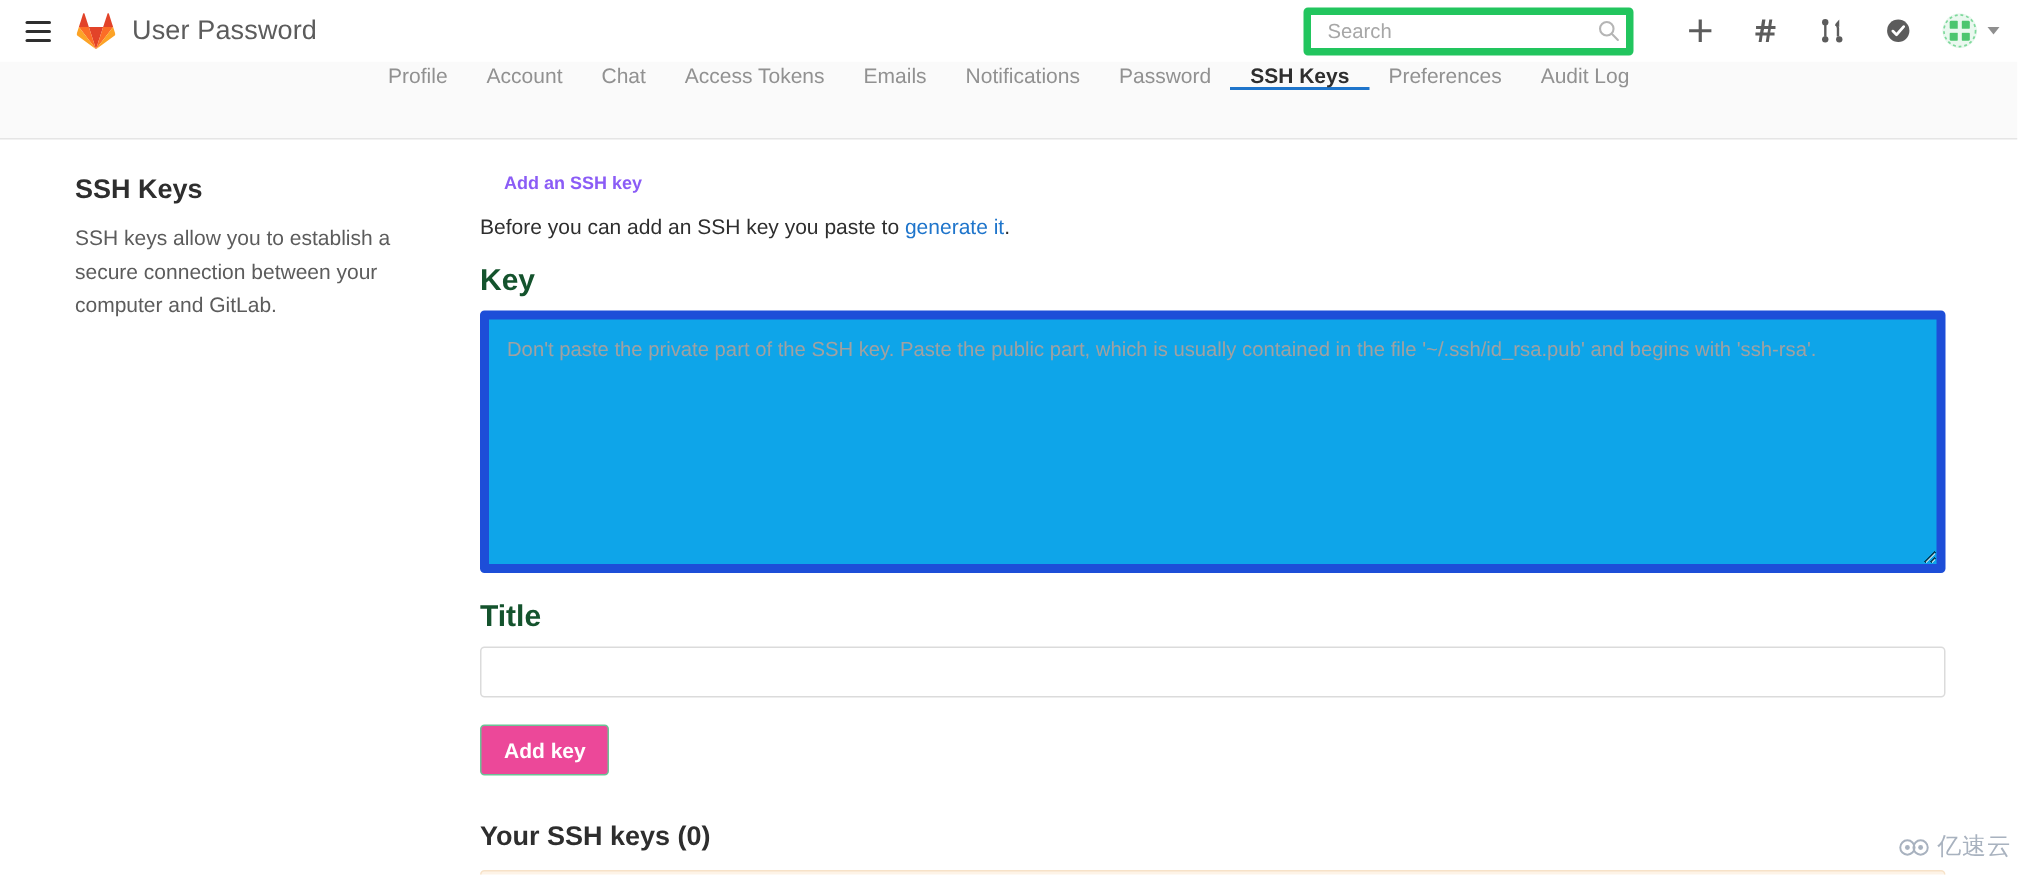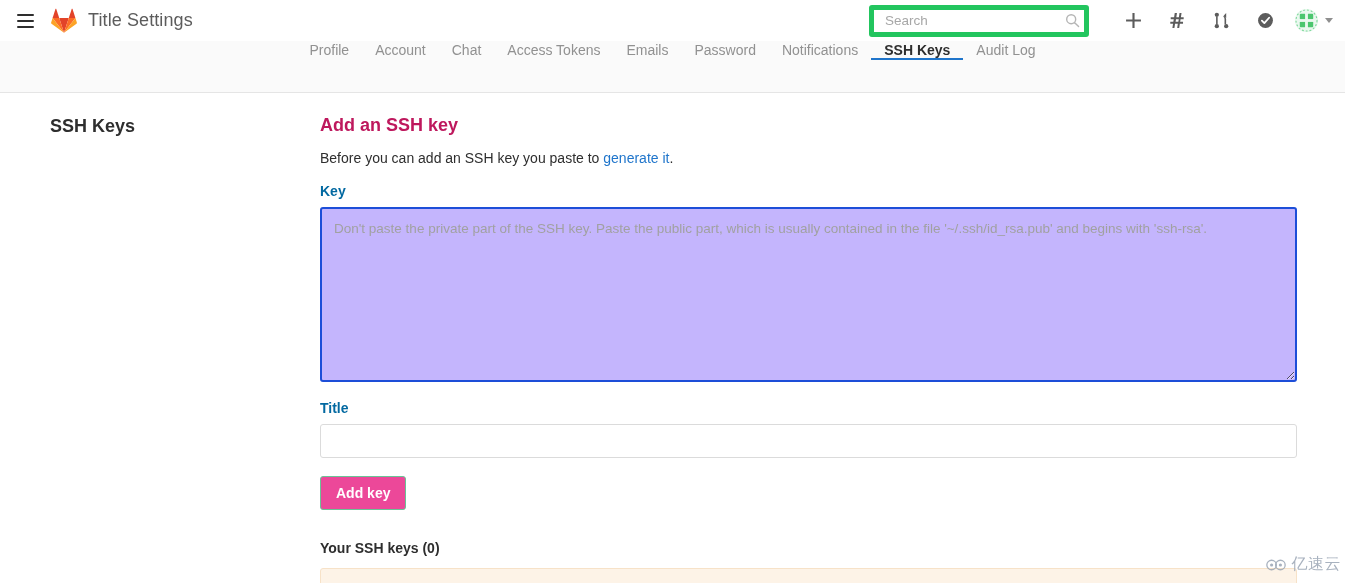--- a/index.html
+++ b/index.html
@@ -181,55 +181,55 @@
     line-height: 1.58;
     margin: 0;
     max-width: 250px;
   }
   .main-col {
     flex: 1;
     padding-right: 48px;
     min-width: 0;
   }
   .section-title {
-    font-size: 18px;
-    font-weight: 600;
-    color: #be185d;
-    margin: 0 0 14px 0;
+    font-size: 12px;
+    font-weight: 600;
+    color: #8b5cf6;
+    margin: 0 0 14px 16px;
   }
   .section-sub {
     font-size: 14px;
     color: #2e2e2e;
     margin: 0 0 17px 0;
   }
   .link {
     color: #1f75cb;
     text-decoration: none;
     cursor: pointer;
   }
   .field-label {
     display: block;
-    font-size: 14px;
-    font-weight: 600;
-    color: #0369a1;
+    font-size: 20px;
+    font-weight: 600;
+    color: #14532d;
     margin: 0 0 8px 0;
   }
   .key-textarea {
     width: 100%;
     height: 175px;
-    border: 2px solid #1d4ed8;
+    border: 6px solid #1d4ed8;
     border-radius: 3px;
     padding: 10px 12px;
     font-size: 13.5px;
     font-family: "Liberation Sans", "DejaVu Sans", sans-serif;
     color: #2e2e2e;
     line-height: 1.5;
     resize: vertical;
     outline: none;
-    background: #c4b5fd;
+    background: #0ea5e9;
     display: block;
   }
   .key-textarea::placeholder { color: #a1a1a1; }
   .title-input {
     width: 100%;
     height: 34px;
     border: 1px solid #dbdbdb;
     border-radius: 3px;
     padding: 0 11px;
     font-size: 14px;
@@ -247,21 +247,21 @@
     font-size: 14px;
     font-weight: 600;
     font-family: "Liberation Sans", "DejaVu Sans", sans-serif;
     padding: 0 15px;
     height: 34px;
     border-radius: 3px;
     cursor: pointer;
     line-height: 32px;
   }
   .keys-header {
-    font-size: 14px;
+    font-size: 18px;
     font-weight: 600;
     color: #2e2e2e;
     margin: 30px 0 12px 0;
   }
   .alert-warning {
     background: #fdf3e7;
     border: 1px solid #f7e2c8;
     border-radius: 3px;
     color: #c17d10;
     font-size: 14px;
@@ -305,21 +305,21 @@
       <path fill="#e24329" d="M18 34 L24.6 13.6 L11.4 13.6 Z"></path>
       <path fill="#fc6d26" d="M18 34 L11.4 13.6 L2.2 13.6 Z"></path>
       <path fill="#fca326" d="M2.2 13.6 L0.2 19.8 C0 20.4 0.2 21.1 0.7 21.5 L18 34 Z"></path>
       <path fill="#e24329" d="M2.2 13.6 L11.4 13.6 L7.4 1.3 C7.2 0.7 6.3 0.7 6.1 1.3 Z"></path>
       <path fill="#fc6d26" d="M18 34 L24.6 13.6 L33.8 13.6 Z"></path>
       <path fill="#fca326" d="M33.8 13.6 L35.8 19.8 C36 20.4 35.8 21.1 35.3 21.5 L18 34 Z"></path>
       <path fill="#e24329" d="M33.8 13.6 L24.6 13.6 L28.6 1.3 C28.8 0.7 29.7 0.7 29.9 1.3 Z"></path>
     </svg>
   </div>
 
-  <span class="app-title">Title Settings</span>
+  <span class="app-title">User Password</span>
 
   <div class="topbar-right">
 
     <div class="search-wrap">
       <input class="search-input" type="text" placeholder="Search" style="">
       <svg class="search-icon" viewBox="0 0 16 16">
         <circle cx="6.6" cy="6.6" r="4.8" fill="none" stroke="#b5b5b5" stroke-width="1.5"></circle>
         <line x1="10.3" y1="10.3" x2="14.5" y2="14.5" stroke="#b5b5b5" stroke-width="1.5" stroke-linecap="round"></line>
       </svg>
     </div>
@@ -371,31 +371,33 @@
   </div>
 </div>
 
 <div class="subnav">
   <div class="subnav-inner">
     <div class="tab">Profile</div>
     <div class="tab">Account</div>
     <div class="tab">Chat</div>
     <div class="tab">Access Tokens</div>
     <div class="tab">Emails</div>
+    <div class="tab">Notifications</div>
     <div class="tab">Password</div>
-    <div class="tab">Notifications</div>
     <div class="tab active">SSH Keys</div>
+    <div class="tab">Preferences</div>
     <div class="tab">Audit Log</div>
   </div>
 </div>
 
 <div class="content">
 
   <div class="side-col">
     <h2 class="side-title">SSH Keys</h2>
+    <p class="side-desc">SSH keys allow you to establish a secure connection between your computer and GitLab.</p>
   </div>
 
   <div class="main-col">
 
     <div class="section-title">Add an SSH key</div>
 
     <div class="section-sub">
       <span>Before you can add an SSH key you paste to </span><a class="link">generate it</a><span>.</span>
     </div>
 

